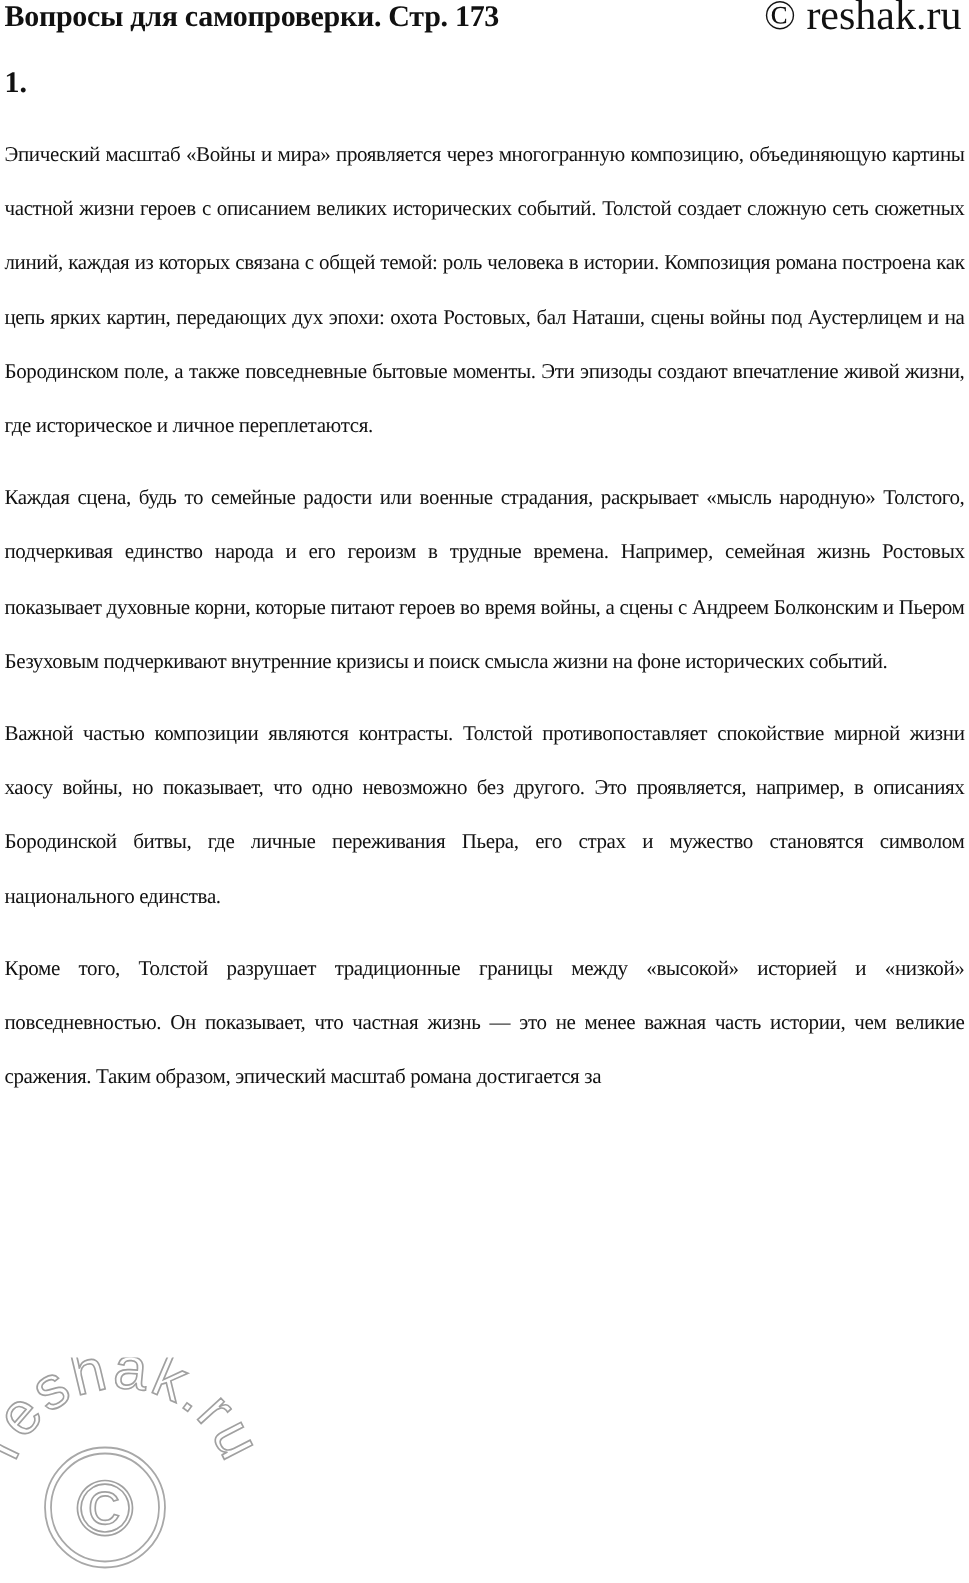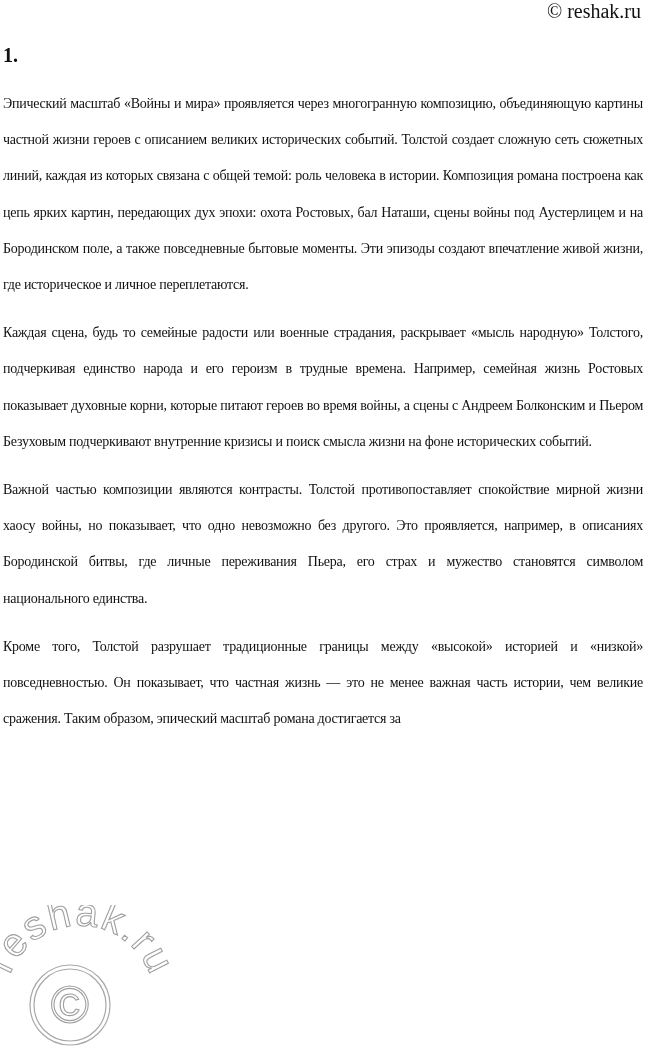--- a/index.html
+++ b/index.html
@@ -28,21 +28,21 @@
       top: -1px;
       font-weight: bold;
       font-size: 20px;
       line-height: 24px;
       letter-spacing: -0.2px;
     }
     .header-copy {
       position: absolute;
       right: 5px;
       top: -1px;
-      font-size: 20px;
+      font-size: 28px;
       line-height: 24px;
       text-align: right;
     }
     .q-number {
       position: absolute;
       left: 3px;
       top: 43px;
       font-weight: bold;
       font-size: 20px;
       line-height: 24px;
@@ -67,20 +67,21 @@
       top: 905px;
       width: 200px;
       height: 150px;
       pointer-events: none;
     }
   </style>
 </head>
 <body>
 
 <div class="header">
+  <div class="header-title">Вопросы для самопроверки. Стр. 173</div>
   <div class="header-copy">© reshak.ru</div>
 </div>
 
 <div class="q-number">1.</div>
 
 <div class="content">
   <p class="para">Эпический масштаб «Войны и мира» проявляется через многогранную композицию, объединяющую картины частной жизни героев с описанием великих исторических событий. Толстой создает сложную сеть сюжетных линий, каждая из которых связана с общей темой: роль человека в истории. Композиция романа построена как цепь ярких картин, передающих дух эпохи: охота Ростовых, бал Наташи, сцены войны под Аустерлицем и на Бородинском поле, а также повседневные бытовые моменты. Эти эпизоды создают впечатление живой жизни, где историческое и личное переплетаются.</p>
   <p class="para">Каждая сцена, будь то семейные радости или военные страдания, раскрывает «мысль народную» Толстого, подчеркивая единство народа и его героизм в трудные времена. Например, семейная жизнь Ростовых показывает духовные корни, которые питают героев во время войны, а сцены с Андреем Болконским и Пьером Безуховым подчеркивают внутренние кризисы и поиск смысла жизни на фоне исторических событий.</p>
   <p class="para">Важной частью композиции являются контрасты. Толстой противопоставляет спокойствие мирной жизни хаосу войны, но показывает, что одно невозможно без другого. Это проявляется, например, в описаниях Бородинской битвы, где личные переживания Пьера, его страх и мужество становятся символом национального единства.</p>
   <p class="para">Кроме того, Толстой разрушает традиционные границы между «высокой» историей и «низкой» повседневностью. Он показывает, что частная жизнь — это не менее важная часть истории, чем великие сражения. Таким образом, эпический масштаб романа достигается за</p>

